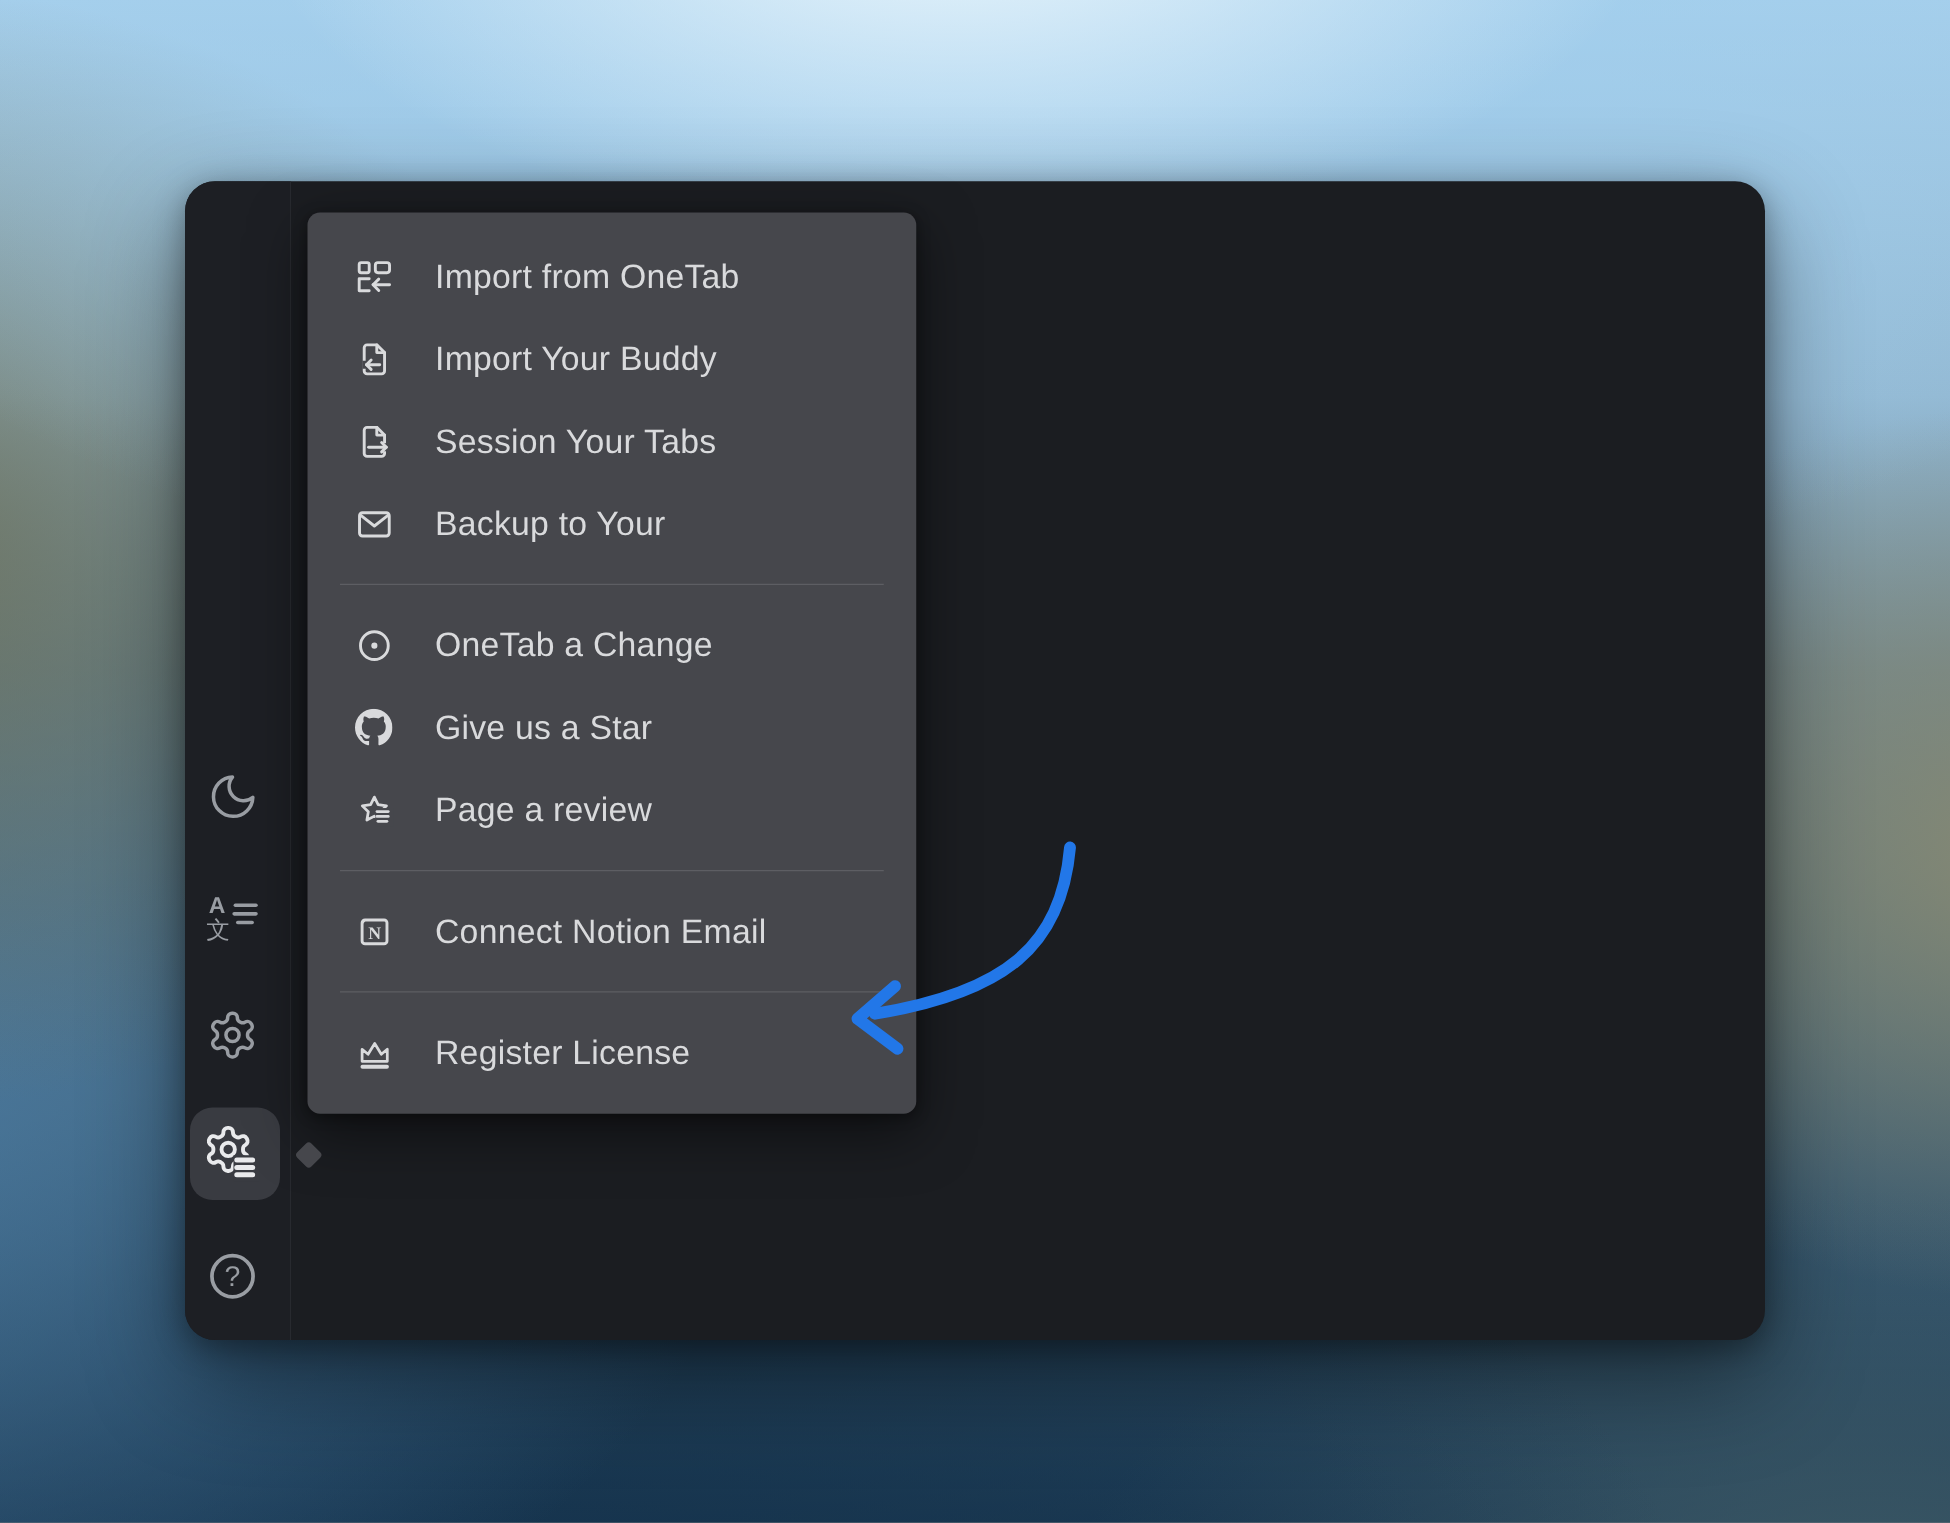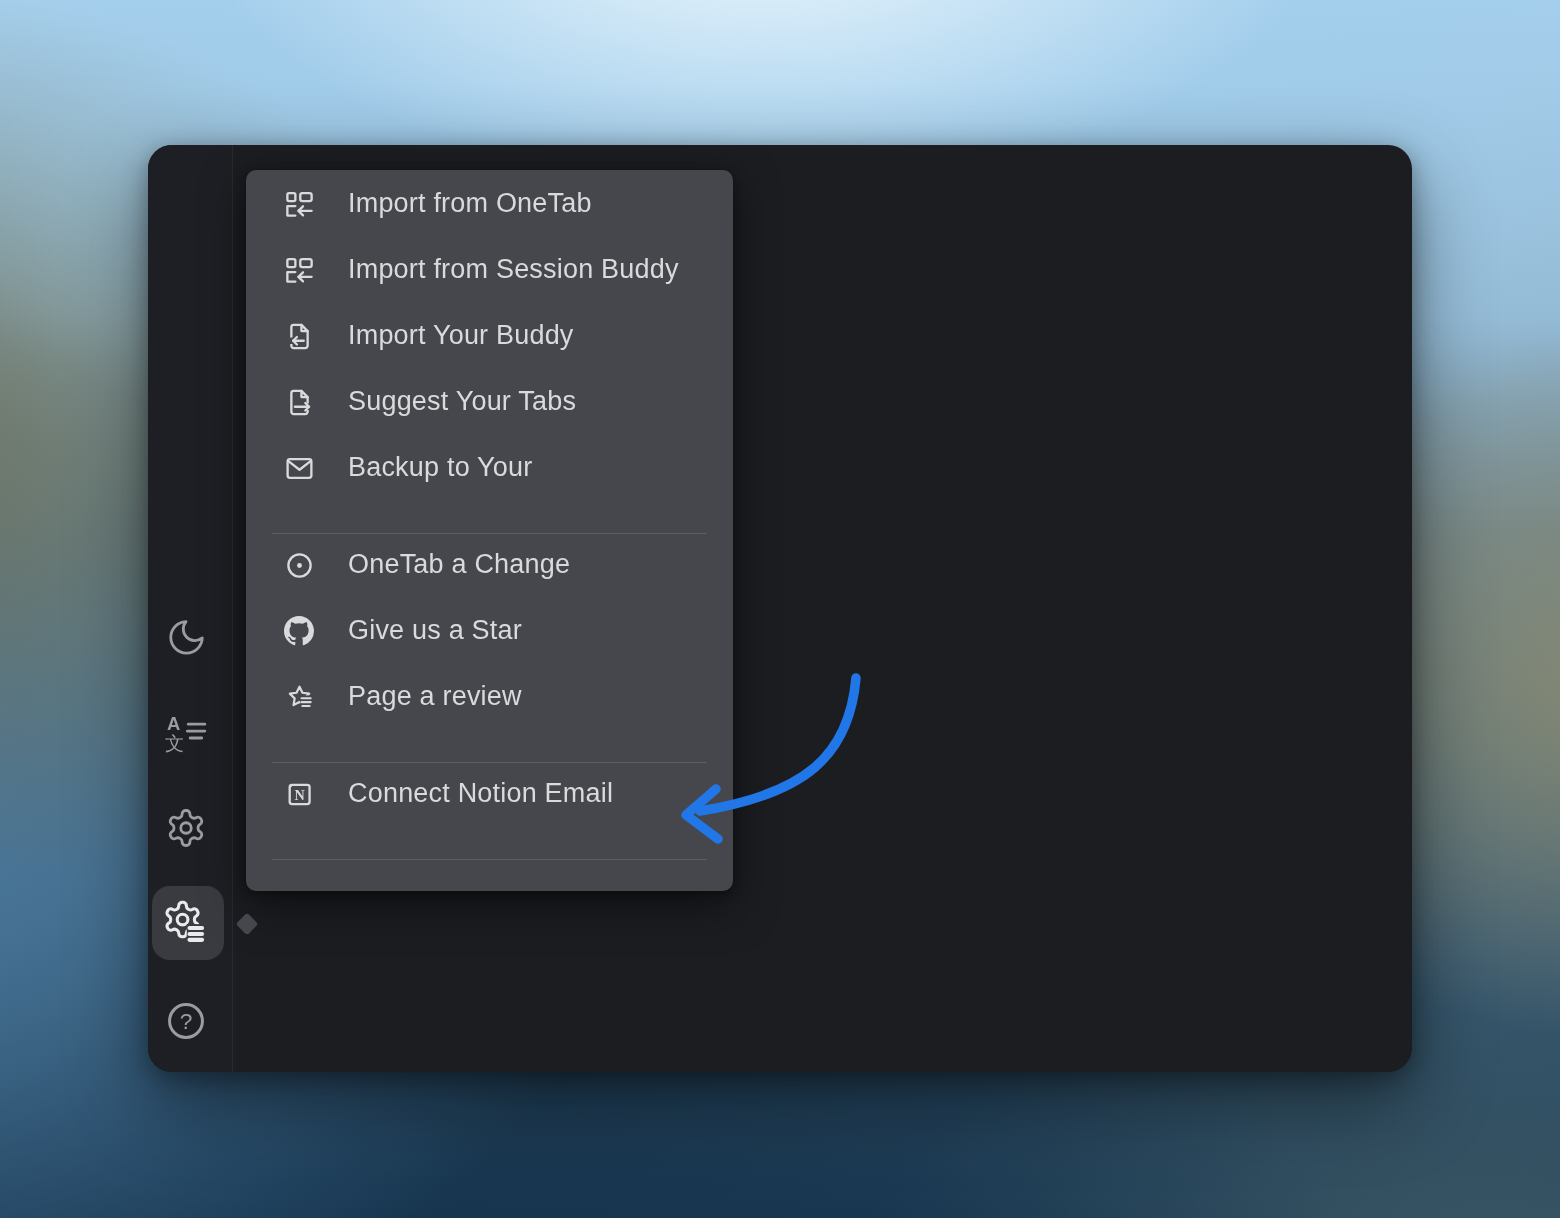--- a/index.html
+++ b/index.html
@@ -45,21 +45,21 @@
     background:#46474c; border-radius:10px;
     padding:18px 0 16px 0;
     box-shadow:0 14px 44px rgba(0,0,0,.5), 0 2px 10px rgba(0,0,0,.35);
     z-index:5;
   }
   .menu-tail{
     position:absolute; left:-7px; top:746px; width:16px; height:16px;
     background:#46474c; transform:rotate(45deg); border-radius:3px;
   }
   .menu-item{
-    position:relative; height:66px; display:flex; 
+    position:relative; height:66px; display:flex; align-items:center;
     padding-left:37px; color:#d9dadc; font-size:27px; letter-spacing:.2px;
   }
   .menu-item .mi-icon{
     width:32px; height:32px; display:flex; align-items:center; justify-content:center;
     margin-right:33px; flex:0 0 32px; color:#d9dadc;
   }
   .menu-divider{ height:1px; background:rgba(255,255,255,.13); margin:15px 26px; }
 
   .arrow-annotation{
     position:absolute; inset:0; width:1560px; height:1218px; z-index:9; pointer-events:none;
@@ -137,32 +137,20 @@
           <rect x="2.6" y="3.2" width="6.2" height="6.2" rx="1.2"></rect>
           <rect x="12.6" y="3.2" width="8.8" height="6.2" rx="1.6"></rect>
           <path d="M8.8 13.2H2.6v7.4h6.2"></path>
           <path d="M21.4 16.9H11.2"></path>
             <path d="M14.7 13.4l-3.5 3.5 3.5 3.5"></path>
         </svg>
       </span>
       <span>Import from OneTab</span>
     </div>
 
-    <div class="menu-item">
-      <span class="mi-icon">
-        <svg width="31" height="31" viewBox="0 0 24 24" fill="none" stroke="currentColor" stroke-width="1.8" stroke-linecap="round" stroke-linejoin="round">
-          <rect x="2.6" y="3.2" width="6.2" height="6.2" rx="1.2"></rect>
-          <rect x="12.6" y="3.2" width="8.8" height="6.2" rx="1.6"></rect>
-          <path d="M8.8 13.2H2.6v7.4h6.2"></path>
-          <path d="M21.4 16.9H11.2"></path>
-            <path d="M14.7 13.4l-3.5 3.5 3.5 3.5"></path>
-        </svg>
-      </span>
-      <span>Import from Session Buddy</span>
-    </div>
 
     <div class="menu-item">
       <span class="mi-icon">
         <svg width="31" height="31" viewBox="0 0 24 24" fill="none" stroke="currentColor" stroke-width="1.8" stroke-linecap="round" stroke-linejoin="round">
           <path d="M13.5 3H7.5A1.8 1.8 0 0 0 5.7 4.8v14.4A1.8 1.8 0 0 0 7.5 21h9a1.8 1.8 0 0 0 1.8-1.8V7.8z"></path>
           <path d="M13.5 3v4.8h4.8"></path>
           <path d="M4.6 15.3h5" stroke="#46474c" stroke-width="5" stroke-linecap="butt"></path>
           <path d="M15.3 15.3H7.1"></path>
             <path d="M10 12.4l-2.9 2.9 2.9 2.9"></path>
         </svg>
@@ -173,21 +161,21 @@
     <div class="menu-item">
       <span class="mi-icon">
         <svg width="31" height="31" viewBox="0 0 24 24" fill="none" stroke="currentColor" stroke-width="1.8" stroke-linecap="round" stroke-linejoin="round">
           <path d="M13.5 3H7.5A1.8 1.8 0 0 0 5.7 4.8v14.4A1.8 1.8 0 0 0 7.5 21h9a1.8 1.8 0 0 0 1.8-1.8V7.8z"></path>
           <path d="M13.5 3v4.8h4.8"></path>
           <path d="M14.6 15.3h5.5" stroke="#46474c" stroke-width="5" stroke-linecap="butt"></path>
           <path d="M8.4 15.3h11"></path>
             <path d="M16.5 12.4l2.9 2.9-2.9 2.9"></path>
         </svg>
       </span>
-      <span>Suggest Your Tabs</span>
+      <span>Session Your Tabs</span>
     </div>
 
     <div class="menu-item">
       <span class="mi-icon">
         <svg width="31" height="31" viewBox="0 0 24 24" fill="none" stroke="currentColor" stroke-width="1.8" stroke-linecap="round" stroke-linejoin="round">
           <rect x="2.8" y="4.8" width="18.4" height="14.4" rx="1.8"></rect>
           <path d="M3.4 6.3 12 13l8.6-6.7"></path>
         </svg>
       </span>
       <span>Backup to Your</span>
@@ -235,19 +223,28 @@
           <rect x="4.4" y="4.6" width="15.4" height="14.8" rx="1.8" stroke-linejoin="round"></rect>
           <path d="M4.4 6.8l1.6-1.9" stroke-width="1.2"></path>
           <text x="12.2" y="16.4" text-anchor="middle" font-size="11" font-family="Liberation Serif, serif" font-weight="bold" fill="currentColor" stroke="none">N</text>
         </svg>
       </span>
       <span>Connect Notion Email</span>
     </div>
 
     <div class="menu-divider"></div>
 
+    <div class="menu-item">
+      <span class="mi-icon">
+        <svg width="31" height="31" viewBox="0 0 24 24" fill="none" stroke="currentColor" stroke-width="1.7" stroke-linecap="round" stroke-linejoin="round">
+          <path d="M4.4 9.6l3.7 3.1L12.2 6l4.1 6.7 3.7-3.1v7.5H4.4z"></path>
+          <path d="M4.6 20.4h15.2" stroke-width="2.4"></path>
+        </svg>
+      </span>
+      <span>Register License</span>
+    </div>
   </div>
 </div>
 
 <svg class="arrow-annotation" viewBox="0 0 1560 1218">
   <path d="M856 678 C 849 757, 804 794, 700 811" fill="none" stroke="#2277e8" stroke-width="9.5" stroke-linecap="round"></path>
   <path d="M716 789 L686 815 L718 839" fill="none" stroke="#2277e8" stroke-width="9.5" stroke-linecap="round" stroke-linejoin="round"></path>
 </svg>
 
 </body></html>

